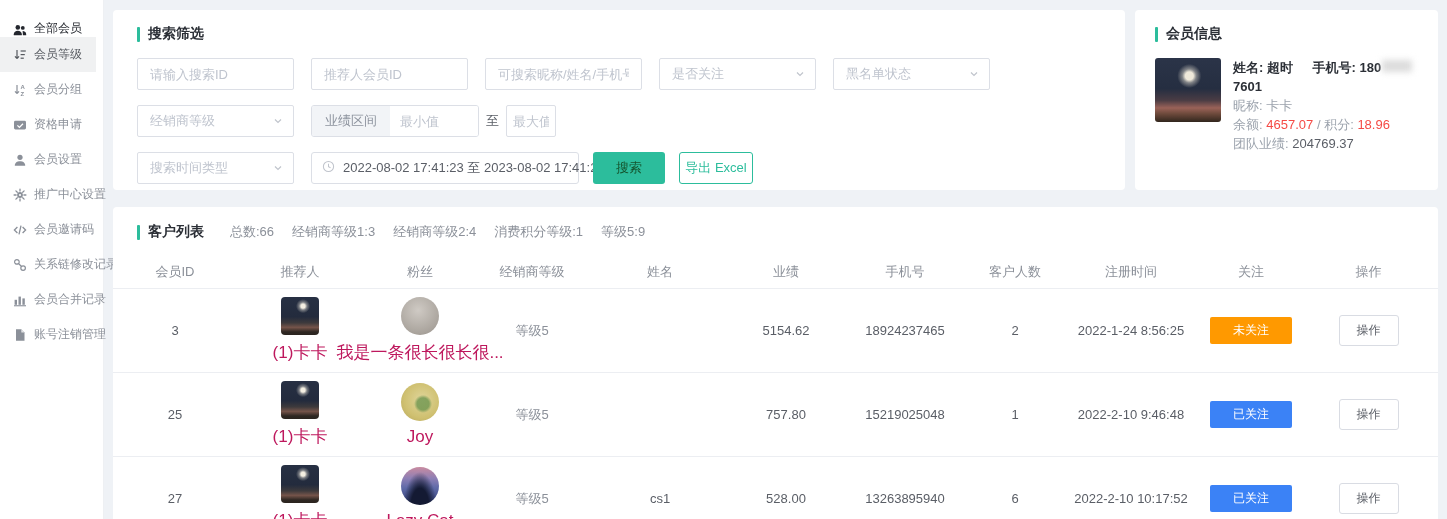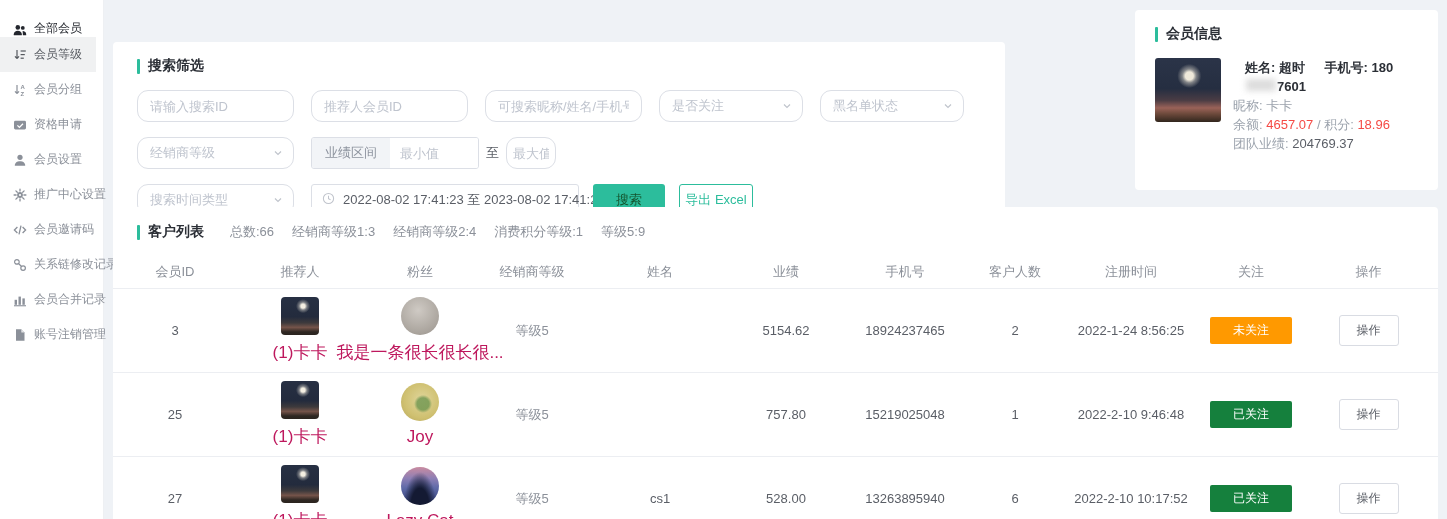--- a/index.html
+++ b/index.html
@@ -18,23 +18,23 @@
   .side-item.emphasis { color:#24272e;align-items:flex-end; }
   .side-item.active { background:#f0f1f2; color:#55595f; }
 
   
   .main { position:relative; flex:1; }
   .card { position:absolute; background:#fff; border-radius:4px; }
   .sec-title { display:flex; align-items:center; gap:8px; font-size:14px; font-weight:bold; color:#2b2f36; }
   .bar { width:3px; height:15px; background:#2cbd9c; border-radius:1px; }
 
   
-  .filter-card { left:10px; top:10px; width:892px; height:180px; padding:15px 24px;margin-top:32px; }
+  .filter-card { left:10px; top:10px; width:1012px; height:180px; padding:15px 24px; }
   .frow { display:flex; align-items:center; margin-top:15px; }
-  .inp, .sel { height:32px; border:1px solid #dcdfe6; border-radius:11px; background:#fff; font-size:13px; color:#5a5e66; }
+  .inp, .sel { height:32px; border:1px solid #dcdfe6; border-radius:2px; background:#fff; font-size:13px; color:#5a5e66; }
   .inp { padding:0 12px; outline:none; font-family:inherit; }
   .inp::placeholder { color:#bfc4ce; }
   .w160 { width:157px; margin-right:17px; }
   .sel { display:flex; align-items:center; justify-content:space-between; padding:0 10px 0 12px; cursor:pointer; }
   .sel .ph { color:#bfc4ce; }
   .range-group { display:flex; height:32px; border:1px solid #dcdfe6; border-radius:3px; overflow:hidden; }
   .range-label { background:#f2f4f7; color:#8d939e; padding:0 13px; line-height:30px; font-size:13px; }
   .range-min { border:none; outline:none; width:88px; padding:0 10px; font-size:13px; font-family:inherit; color:#5a5e66; }
   .range-min::placeholder, .range-max::placeholder { color:#bfc4ce; }
   .to-sep { margin:0 7px; color:#5a5e66; }
@@ -45,21 +45,21 @@
 
   
   .member-card { left:1032px; top:10px; width:303px; height:180px; padding:15px 20px; }
   .member-body { display:flex; gap:12px; margin-top:15px; }
   .member-photo { width:66px; height:64px; border-radius:3px; flex:0 0 66px;
     background:
       radial-gradient(circle at 52% 28%, #efe9da 0 4px, rgba(239,233,218,.45) 7px, transparent 12px),
       linear-gradient(180deg,#2b3448 0%,#252e41 48%,#4a3c44 66%,#9a6258 78%,#6e4a3c 87%,#31261d 100%);
   }
   .member-lines { font-size:13px; line-height:19px; }
-  .ml-strong { color:#2b2f36; font-weight:bold;margin-left:12px; }
+  .ml-strong { color:#2b2f36; font-weight:bold; }
   .ml-strong .gap-left { margin-left:16px; }
   .ml-gray { color:#9ca3ad; }
   .red { color:#f54a45; }
   .dark-val { color:#5a5e66; }
   .blur-patch { display:inline-block; width:30px; height:12px; background:#dcdcdc; filter:blur(3px); margin:0 1px; vertical-align:baseline; }
 
   
   .list-card { left:10px; top:207px; width:1325px; height:360px; padding:16px 0 0 0; }
   .list-head { display:flex; align-items:center; padding:0 24px; }
   .stats { display:flex; gap:18px; margin-left:26px; color:#8b9099; font-size:13px; }
@@ -78,21 +78,21 @@
   .fan-av { width:38px; height:38px; border-radius:50%; display:inline-block; }
   .fan-av.gray { background:radial-gradient(circle at 45% 35%, #cfcac4, #aaa49d 70%, #918b84); }
   .fan-av.yellow { background:
       radial-gradient(circle at 58% 55%, rgba(110,150,80,.8) 0 6px, transparent 9px),
       radial-gradient(circle at 55% 45%, #e0d69c, #cfc070 60%, #b4a45a); }
   .fan-av.blue { background:
       radial-gradient(ellipse at 50% 108%, #141a33 0 34%, transparent 62%),
       linear-gradient(180deg,#c98ba0 0%,#8d7fb5 30%,#5f6aa8 55%,#2f3b72 100%); }
   .badge { display:inline-block; padding:5px 23px; border-radius:2px; color:#fff; font-size:12px; }
   .badge.unfollowed { background:#ff9900; }
-  .badge.followed { background:#15803d; }
+  .badge.followed { background:#3b82f6; }
   .op-btn { padding:6px 17px; background:#fff; border:1px solid #d9dce3; border-radius:3px; color:#5a5e66; font-size:12px; cursor:pointer; font-family:inherit; }
 </style>
 </head>
 <body>
 
 <div class="app">
 
   <aside class="sidebar">
     <div class="side-item emphasis">
       <span class="icon">

